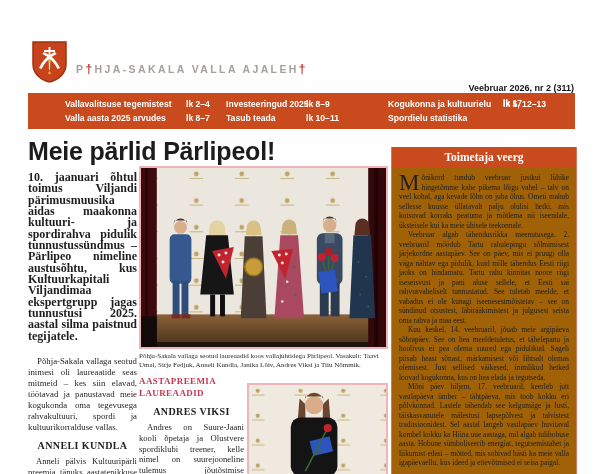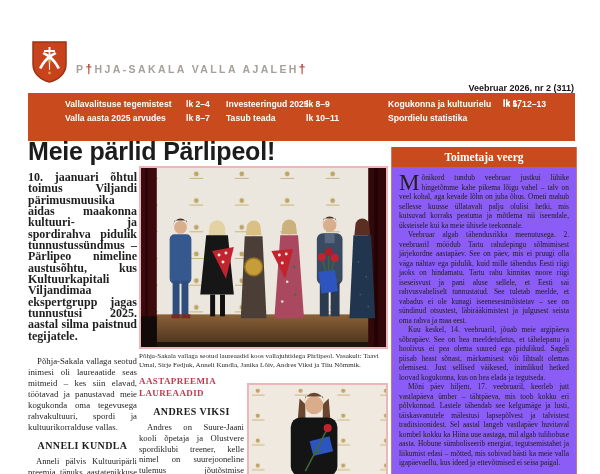--- a/index.html
+++ b/index.html
@@ -15,21 +15,21 @@
   .tagline{position:absolute;left:76px;top:62px;font-family:"Liberation Sans",sans-serif;
     font-weight:bold;font-size:10.5px;letter-spacing:2.4px;color:var(--tagline_gray);white-space:nowrap;}
   .tagline .cross{color:#b5342a;font-size:12px;font-weight:bold;letter-spacing:2.4px;}
   .leole{position:absolute;right:22px;top:2px;font-family:"DejaVu Serif",serif;font-weight:bold;
     font-size:63px;line-height:1.1;letter-spacing:7px;color:var(--logo);
     -webkit-text-stroke:1.3px #3f3f3f;text-shadow:3px 3px 0 #a9a9a9,4px 4px 0 #bdbdbd;}
   .issue{position:absolute;right:26px;top:83px;font-family:"Liberation Sans",sans-serif;
     font-weight:bold;font-size:9px;color:#151515;}
 
   
-  .nav{position:absolute;left:28px;top:93px;width:547px;height:48px;background:var(--accent);padding-left:9px;}
+  .nav{position:absolute;left:28px;top:93px;width:547px;height:36px;background:var(--accent);padding-left:9px;}
   .nav span{position:absolute;font-family:"Liberation Sans",sans-serif;font-weight:bold;
     font-size:8.6px;color:#fff;white-space:nowrap;}
 
   
   .headline{position:absolute;left:28px;top:137px;width:360px;font-family:"Liberation Sans",sans-serif;
     font-weight:bold;font-size:25px;color:#1c1c1c;letter-spacing:-0.2px;}
   .leftcol{position:absolute;left:28px;top:172px;width:109px;height:302px;overflow:hidden;
     color:var(--text);text-align:justify;}
   .leftcol .lead{font-weight:bold;font-size:12px;line-height:11.35px;}
   .leftcol .p2{font-size:8.8px;line-height:11px;margin-top:14px;text-indent:9px;}
@@ -46,21 +46,21 @@
   .photo1 svg,.photo2 svg{display:block;width:100%;height:100%;}
   .caption{position:absolute;left:139px;top:352px;width:249px;font-size:7px;line-height:9px;
     color:#2a2a2a;text-align:left;}
 
   .sec2col{position:absolute;left:139px;top:374px;width:105px;height:100px;overflow:hidden;
     color:var(--text);text-align:justify;}
   .sec2col .redhead{margin-top:2px;}
 
   
   .editorbox{position:absolute;left:391px;top:147px;width:186px;height:327px;
-    border-left:1.5px solid #d07a66;border-right:1.5px solid #d07a66;background:#8b5cf6;}
+    border-left:1.5px solid #d07a66;border-right:1.5px solid #d07a66;background:#a16207;}
   .editorbox .bar{height:20px;background:var(--accent);color:#fff;text-align:center;
     font-weight:bold;font-size:11.5px;line-height:20px;font-family:"Liberation Serif",serif;}
   .editorbox .body{padding:6px 7px 0 7px;height:307px;overflow:hidden;color:#202020;
     font-size:7.4px;line-height:9.5px;text-align:justify;}
   .editorbox .body p{margin:0;}
   .editorbox .body p + p{text-indent:9px;}
   .dropcap{float:left;font-size:23px;line-height:18px;padding:1px 2px 0 0;font-family:"Liberation Serif",serif;}
 </style>
 </head>
 <body>

